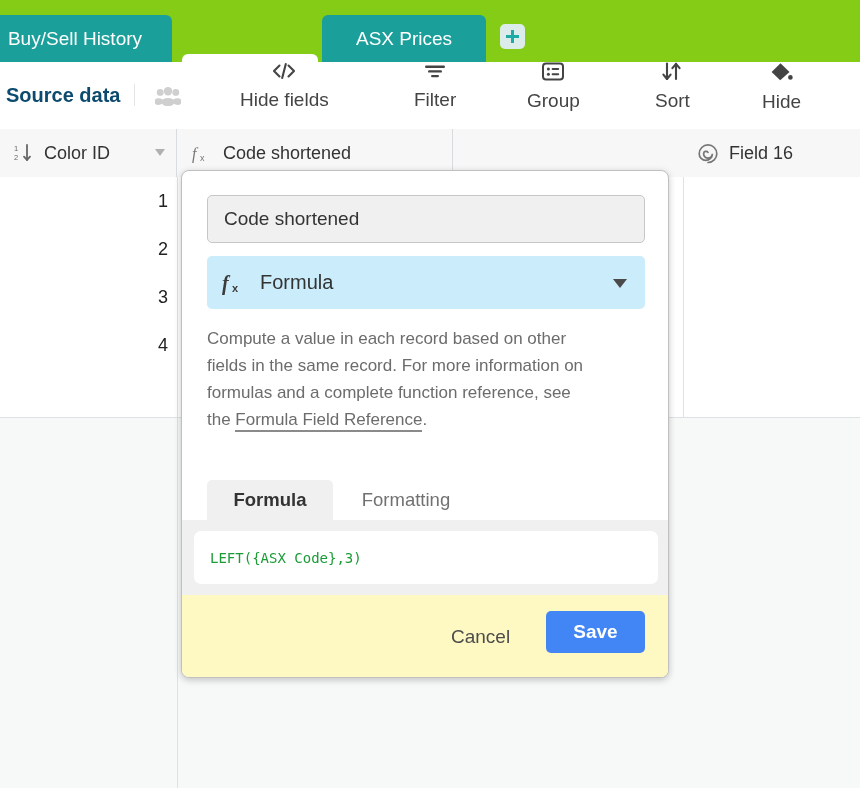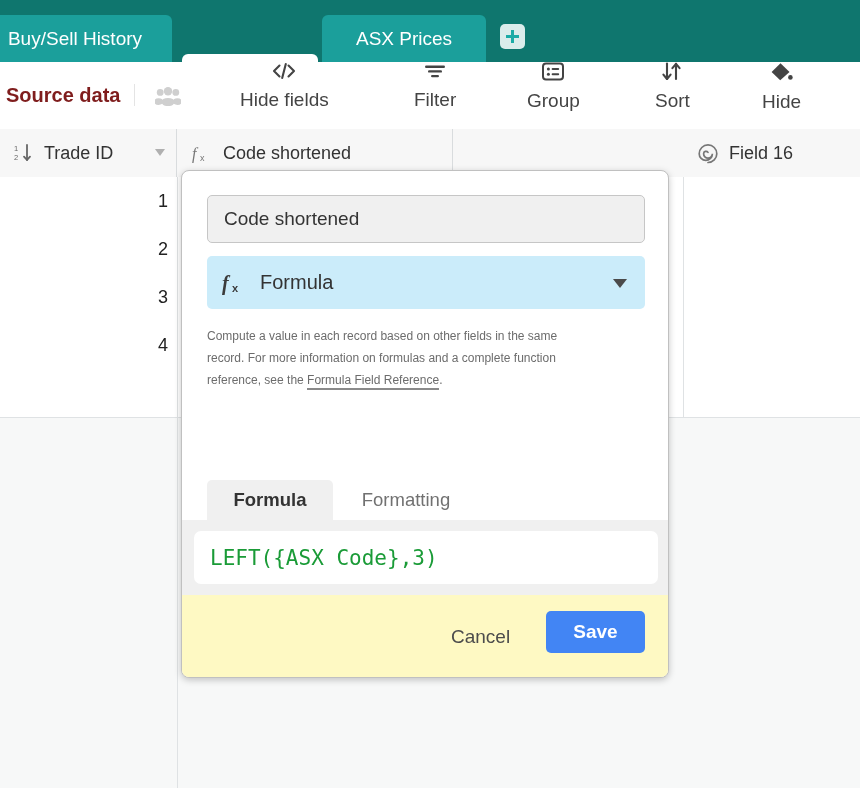--- a/index.html
+++ b/index.html
@@ -8,21 +8,21 @@
     overflow: hidden;
     background: #ffffff;
     font-family: "Liberation Sans", sans-serif;
     -webkit-font-smoothing: antialiased;
   }
   #app { position: relative; width: 860px; height: 788px; }
 
   
   .tabbar {
     position: absolute; left: 0; top: 0; width: 860px; height: 62px;
-    background: #0f766e;
+    background: #84cc16;
   }
   .tab {
     position: absolute; top: 15px; height: 47px;
     display: flex; align-items: center; justify-content: center;
     font-size: 19px; color: #ffffff;
     border-radius: 6px 6px 0 0;
     box-sizing: border-box;
     padding: 0 18px;
     white-space: nowrap;
   }
@@ -57,21 +57,21 @@
 
   
   .toolbar {
     position: absolute; left: 0; top: 62px; width: 860px; height: 67px;
     background: #ffffff;
     border-bottom: 1px solid #dfdfdf;
   }
   .src-label {
     position: absolute; left: 6px; top: 0; height: 67px;
     display: flex; align-items: center;
-    font-size: 20px; font-weight: bold; color: #7f1d1d;
+    font-size: 20px; font-weight: bold; color: #0c4a6e;
   }
   .src-people {
     position: absolute; left: 155px; top: 0; height: 67px;
     display: flex; align-items: center;
   }
   .tb-sep {
     position: absolute; left: 134px; top: 22px;
     width: 1px; height: 22px; background: #e4e4e4;
   }
   .tb-item {
@@ -165,21 +165,21 @@
   .type-caret {
     position: absolute; right: 18px; top: 23px;
     width: 0; height: 0;
     border-left: 7px solid transparent;
     border-right: 7px solid transparent;
     border-top: 9px solid #4a4a4a;
   }
   .desc {
     position: absolute; left: 25px; top: 154px;
     width: 390px;
-    font-size: 12px; line-height: 22px; color: #6c6c6c;
+    font-size: 17px; line-height: 27px; color: #6c6c6c;
   }
   .desc a {
     color: #6c6c6c; text-decoration: none;
     border-bottom: 2px solid #8a8a8a;
     padding-bottom: 1px;
   }
   .subtabs {
     position: absolute; left: 0; top: 309px; width: 488px; height: 40px;
   }
   .subtab {
@@ -197,21 +197,21 @@
   }
   .formula-input {
     position: absolute; left: 12px; top: 11px;
     width: 464px; height: 53px;
     background: #ffffff;
     border-radius: 7px;
     box-sizing: border-box;
     display: flex; align-items: center;
     padding-left: 16px;
     font-family: "DejaVu Sans Mono", monospace;
-    font-size: 21px;
+    font-size: 14px;
     color: #1a9b37;
   }
   .actions {
     position: absolute; left: 0; top: 424px; width: 488px; height: 82px;
     background: #fef9c3;
   }
   .btn-cancel {
     position: absolute; left: 269px; top: 21px;
     height: 42px; display: flex; align-items: center;
     font-size: 19px; color: #4c4c4c;
@@ -336,21 +336,21 @@
 
       <div class="hdr-cell" id="hdr-tradeid">
         <span class="ic" style="margin-left:22px;">
           <svg width="20" height="20" viewBox="0 0 20 20">
             <text x="0" y="8" font-size="7.5" fill="#666" font-family="Liberation Sans, sans-serif">1</text>
             <text x="0" y="17" font-size="7.5" fill="#666" font-family="Liberation Sans, sans-serif">2</text>
             <path d="M13 2 L13 17" stroke="#666" stroke-width="1.8" stroke-linecap="round"></path>
             <path d="M10 13.6 L13 17 L16 13.6" stroke="#666" stroke-width="1.8" fill="none" stroke-linecap="round" stroke-linejoin="round"></path>
           </svg>
         </span>
-        <span>Trade ID</span>
+        <span>Color ID</span>
         <span class="hdr-caret" style="left:177px;"></span>
       </div>
 
       <div class="hdr-cell" id="hdr-code">
         <span class="ic">
           <svg width="22" height="20" viewBox="0 0 22 20">
             <text x="1" y="16" font-size="16" font-style="italic" font-family="Liberation Serif, serif" fill="#777">f</text>
             <text x="9" y="18" font-size="9" font-family="Liberation Sans, sans-serif" fill="#777">x</text>
           </svg>
         </span>

